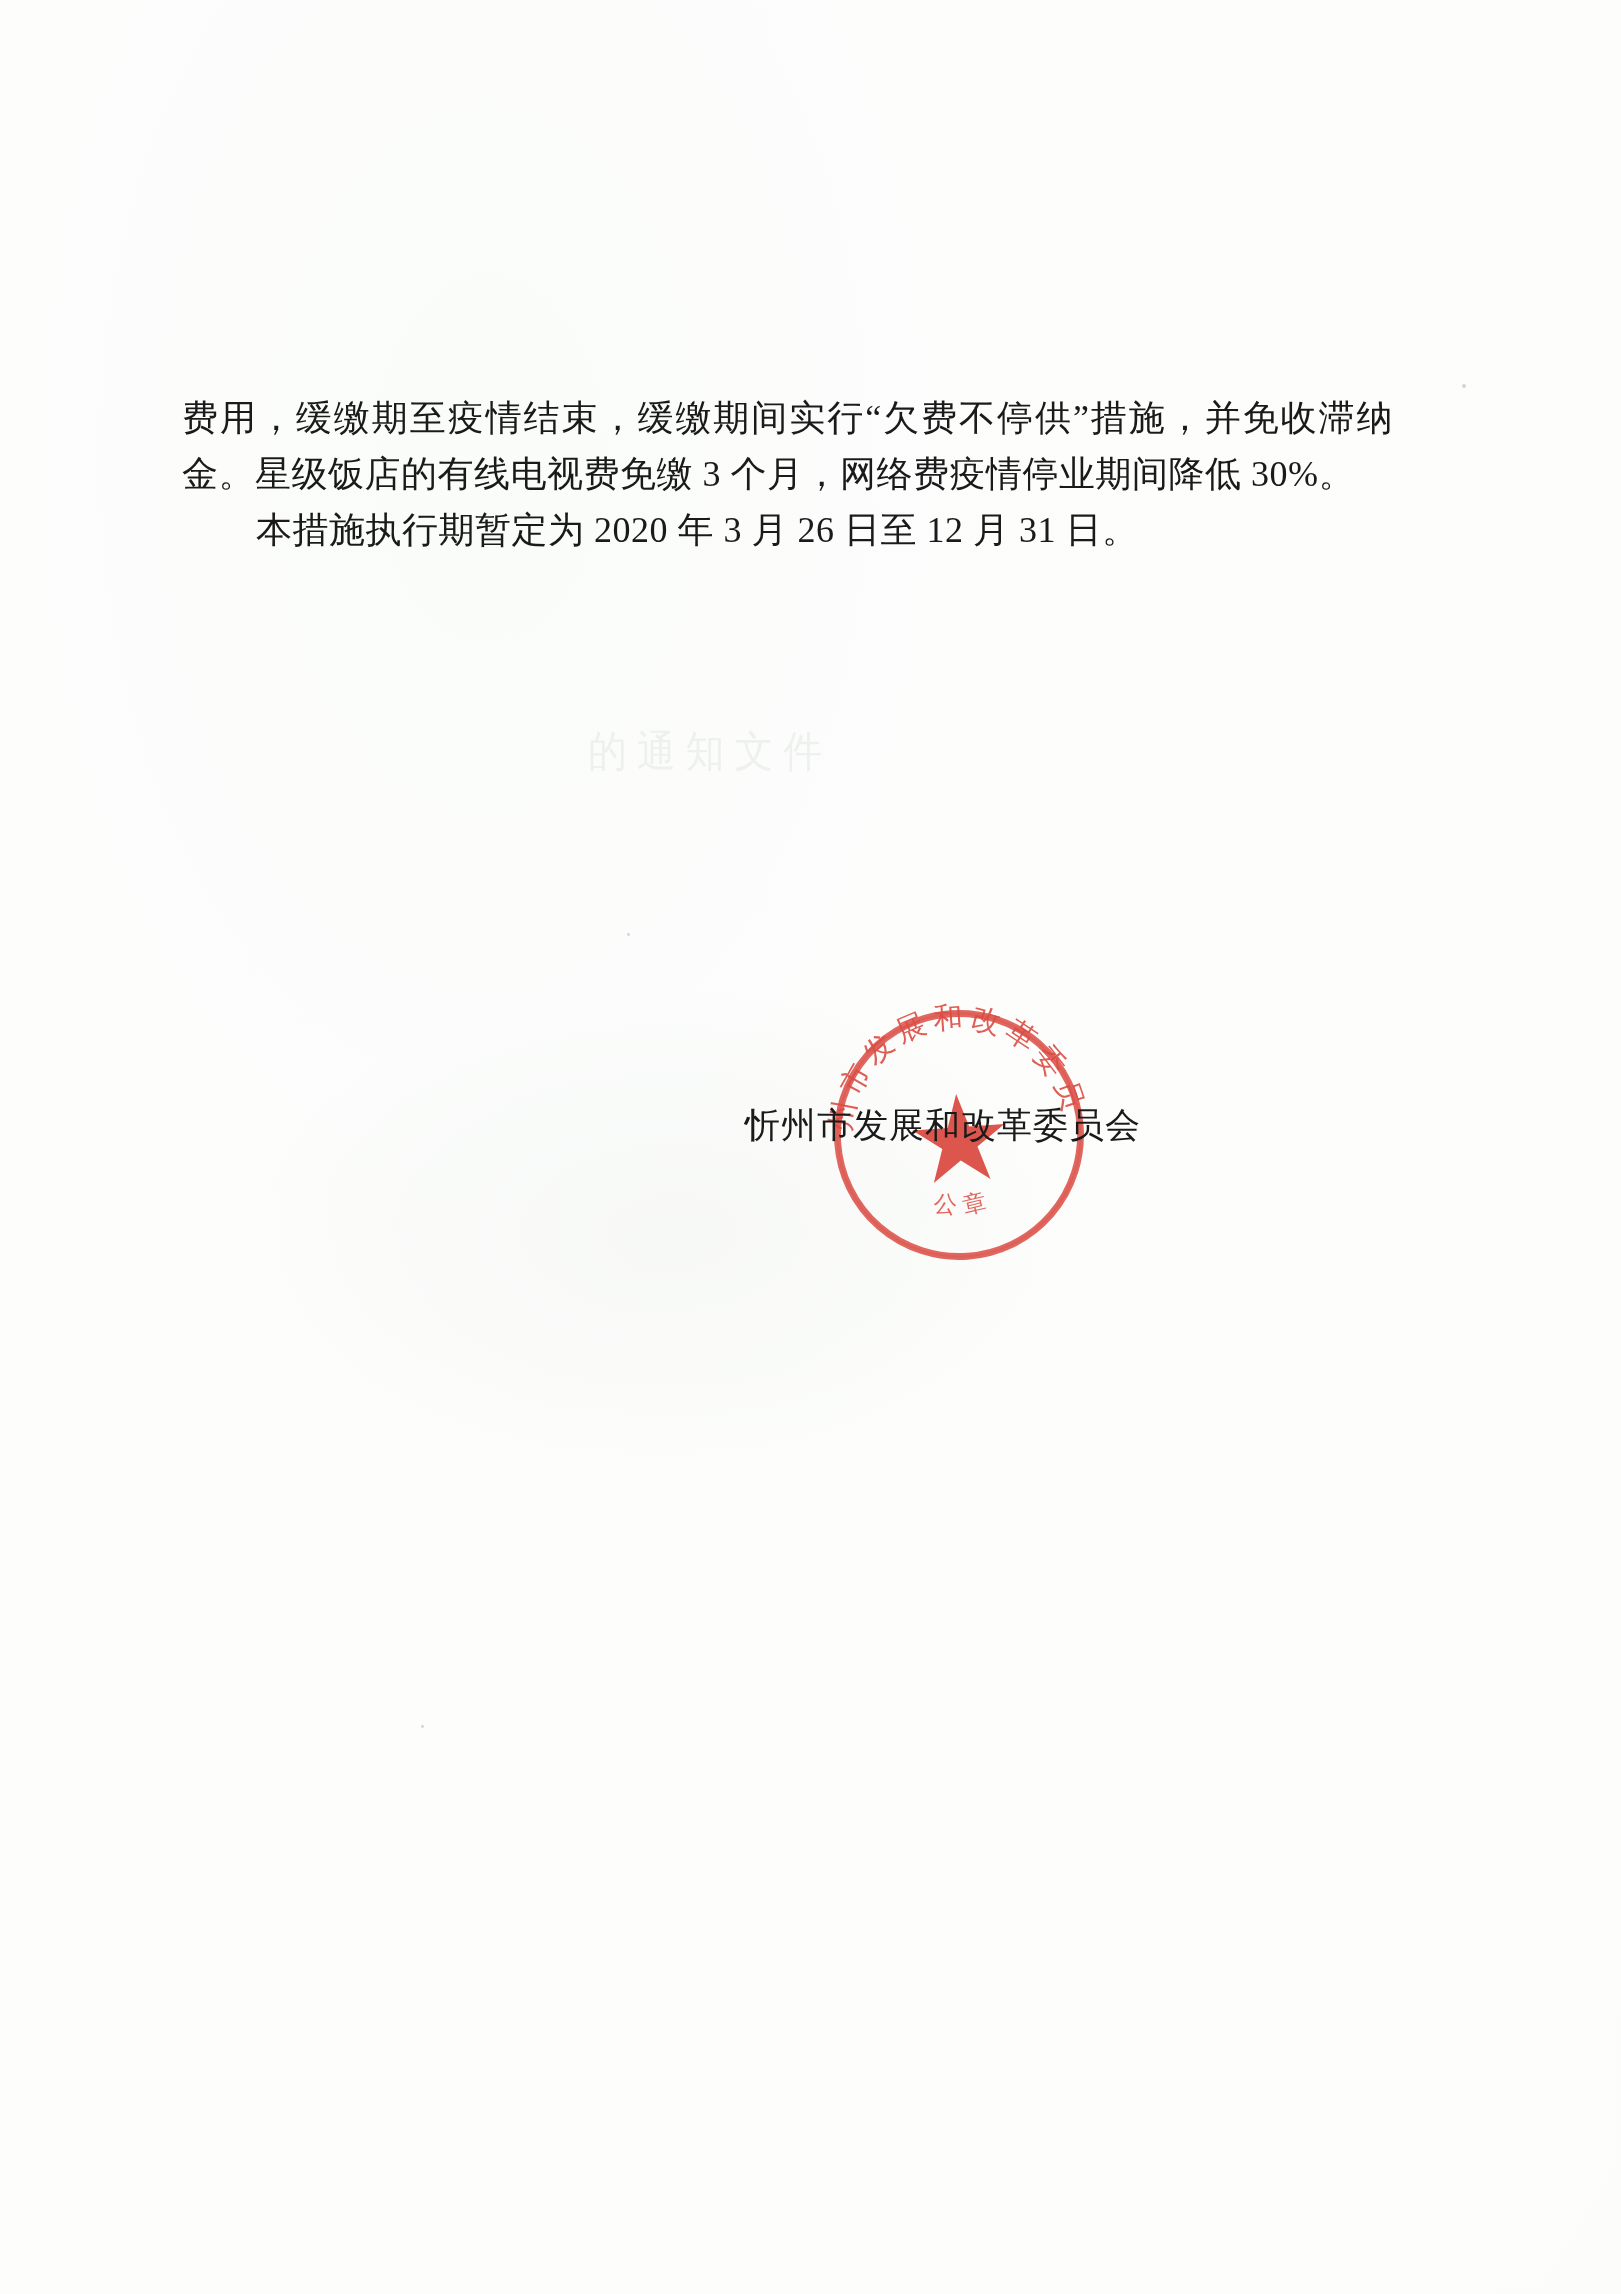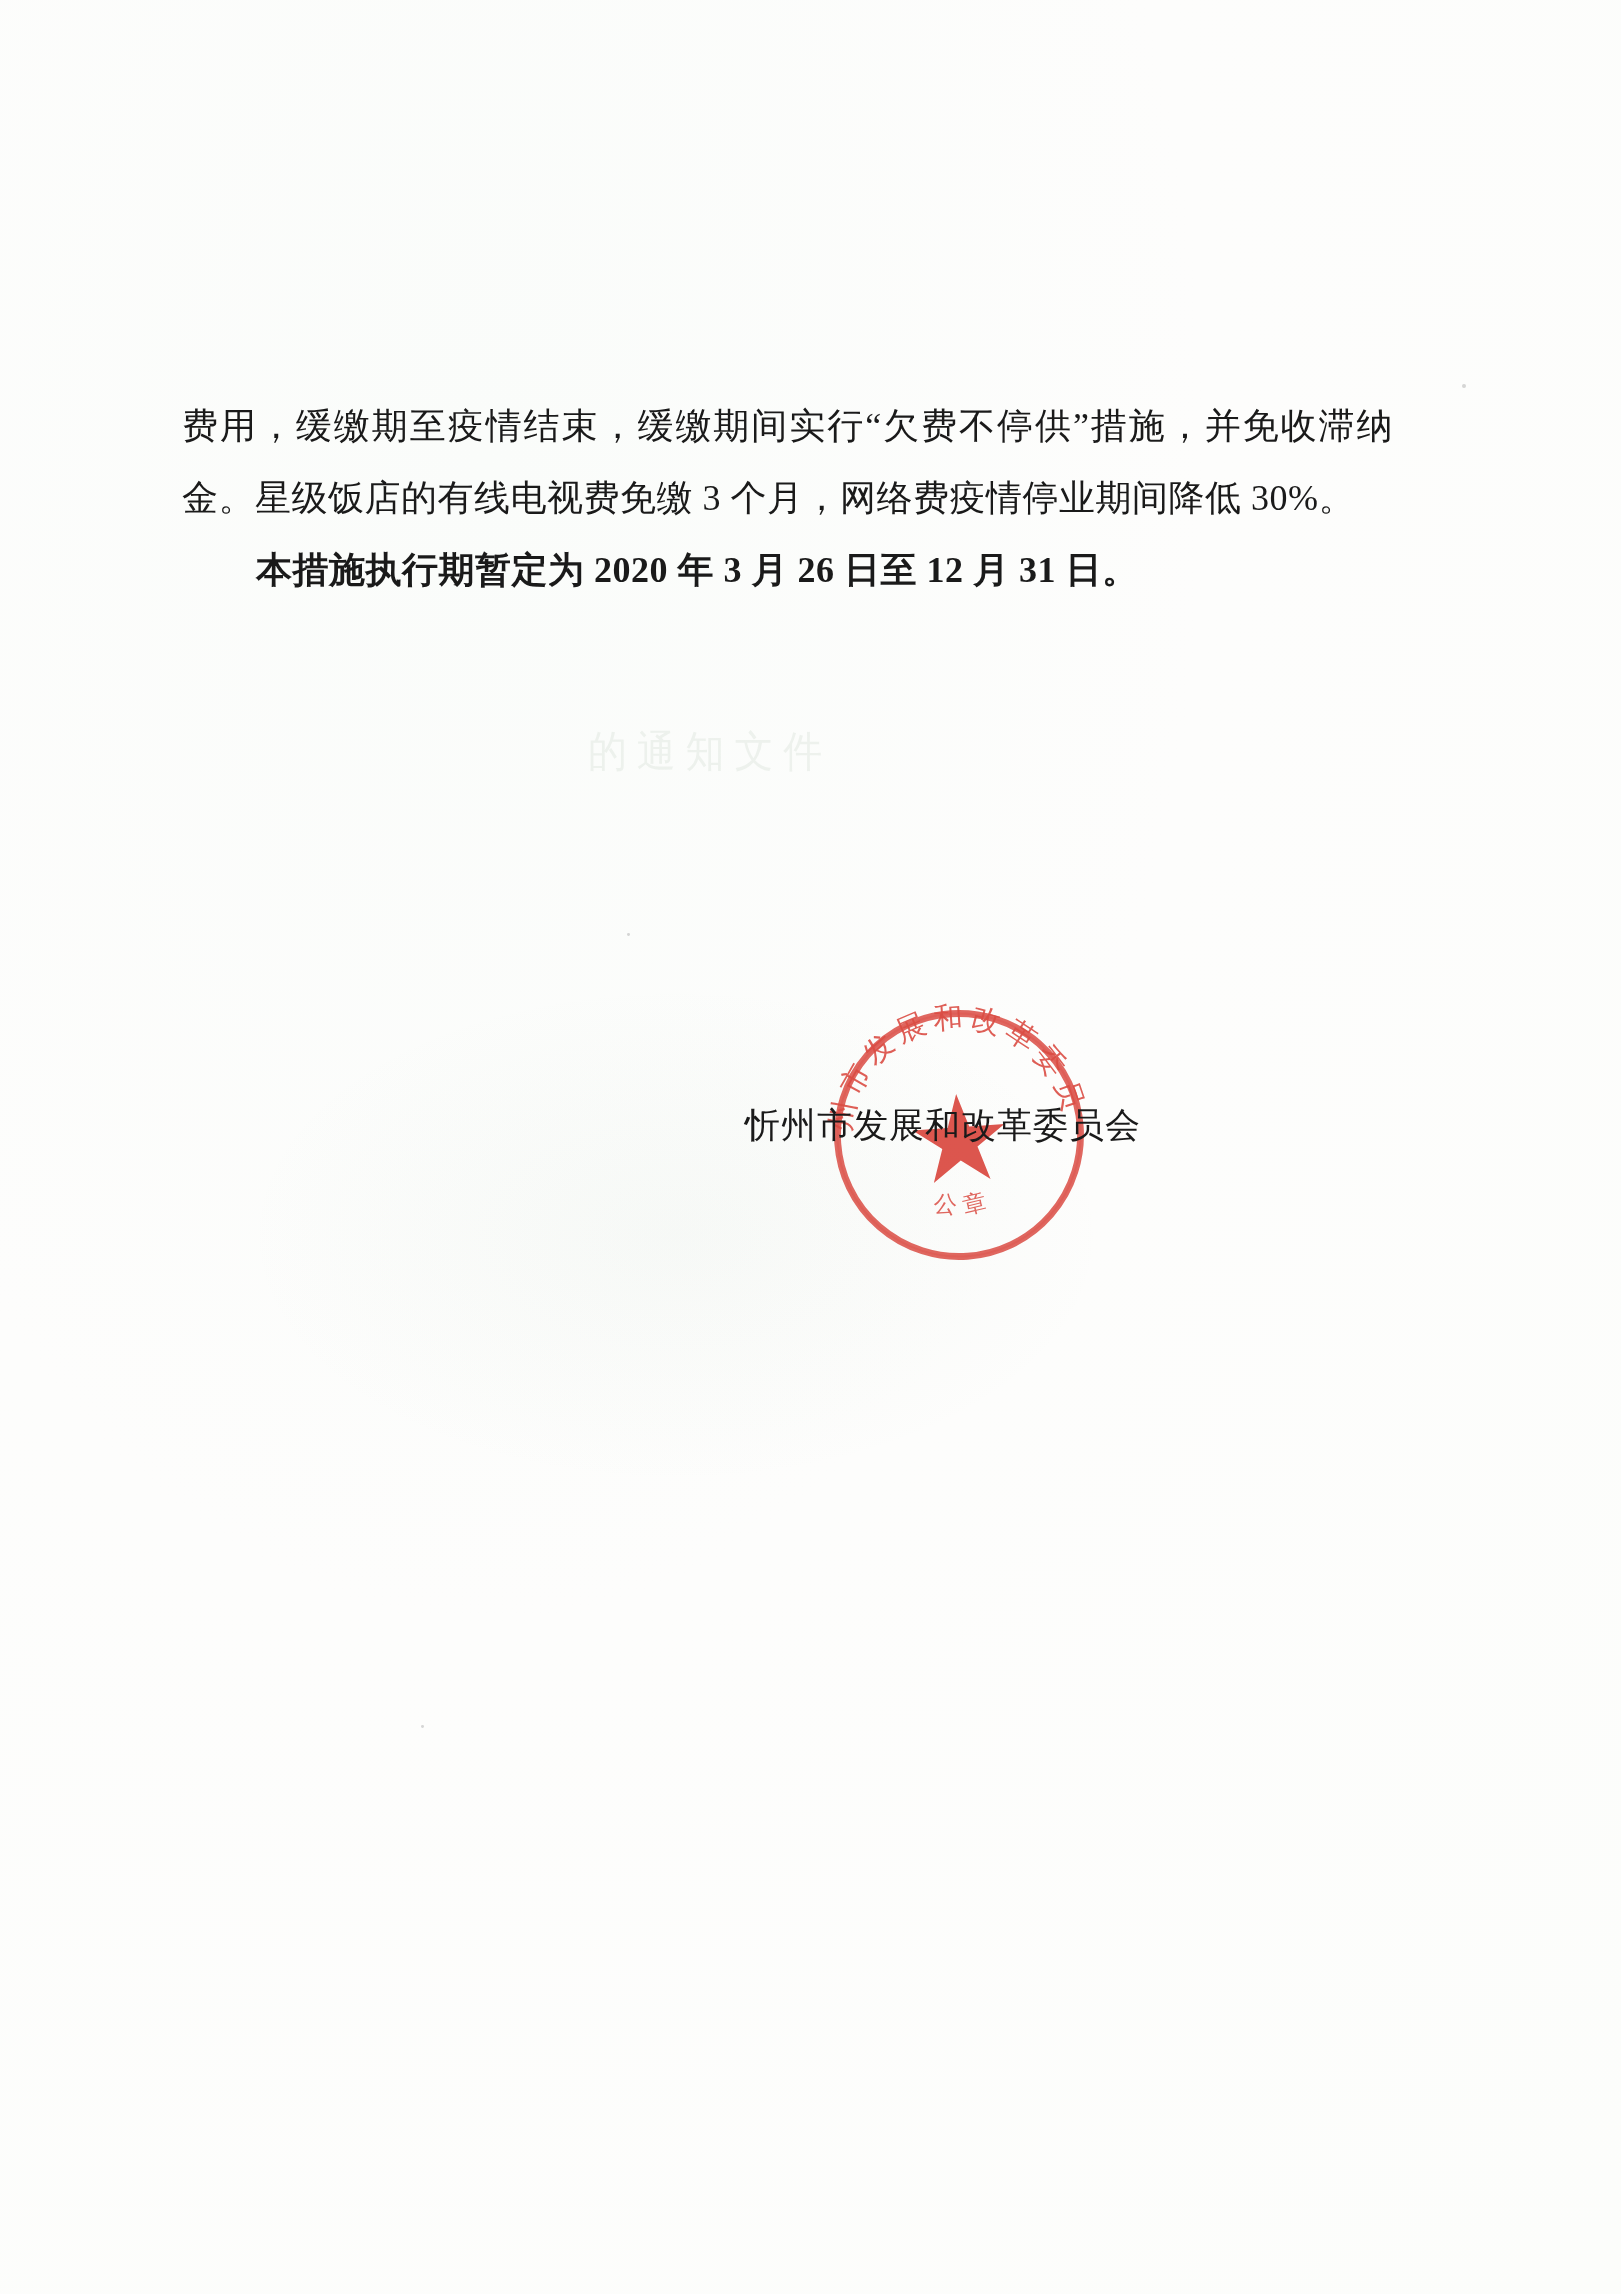--- a/index.html
+++ b/index.html
@@ -22,32 +22,31 @@
     background:
       radial-gradient(ellipse at 30% 20%, rgba(250,252,250,1) 0%, rgba(253,253,252,1) 45%, rgba(252,253,251,1) 100%);
     pointer-events: none;
   }
   .body-text {
     position: absolute;
     left: 182px;
     top: 390px;
     width: 1211px;
     font-size: 36px;
-    line-height: 72px;
+    line-height: 56px;
     color: #1a1a1a;
     letter-spacing: 0.5px;
     text-align: justify;
   }
   .body-text p {
     margin: 0;
     white-space: pre-wrap;
   }
   .indent {
     text-indent: 74px;
-    font-weight: bold;
   }
   .sign-block {
     position: absolute;
     left: 745px;
     top: 1086px;
     font-size: 35px;
     line-height: 80px;
     color: #1a1a1a;
     letter-spacing: 1px;
     z-index: 3;

